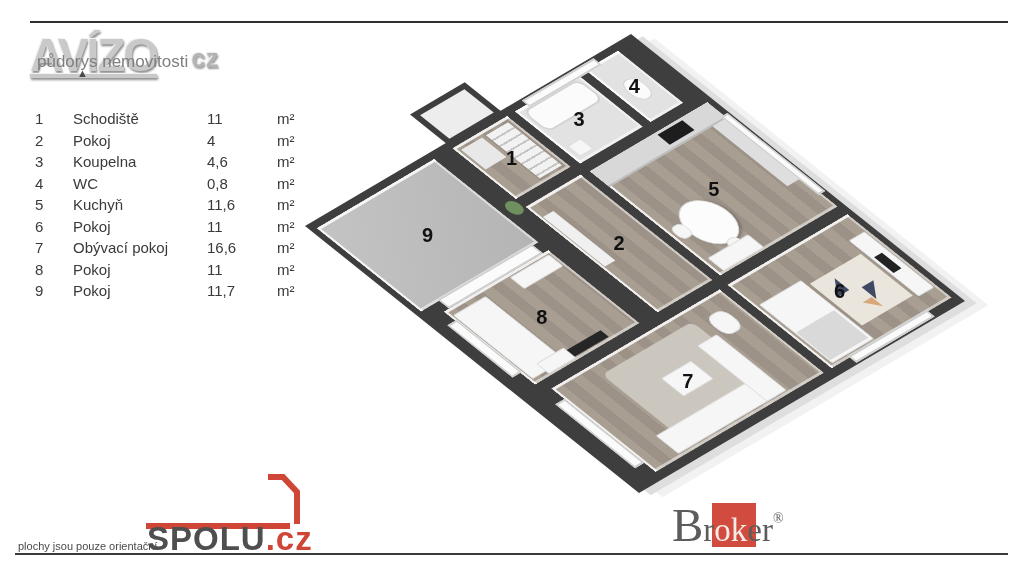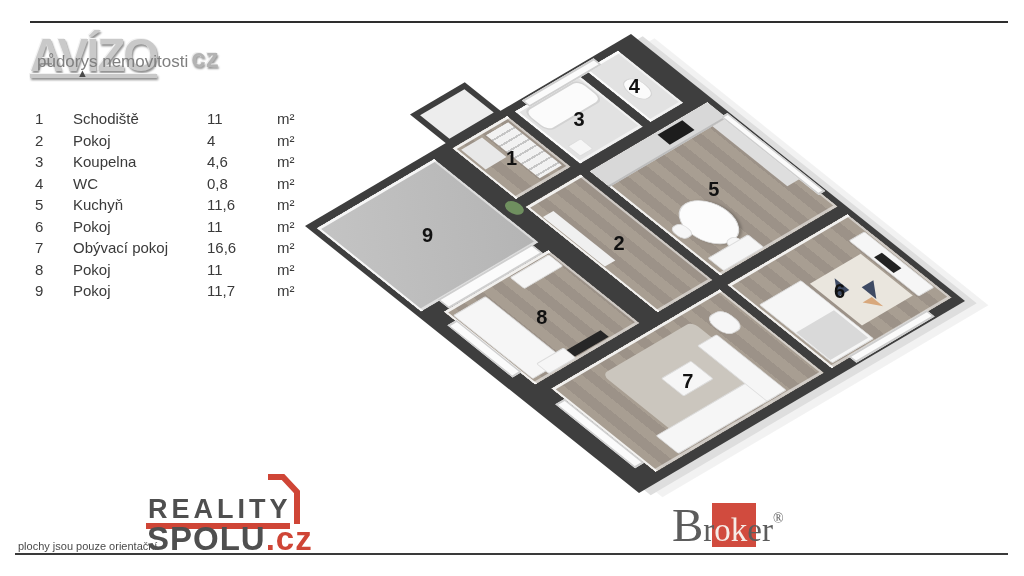--- a/index.html
+++ b/index.html
@@ -256,21 +256,20 @@
 </div>
 
 <div class="bottomline"></div>
 <span class="disclaimer">plochy jsou pouze orientační</span>
 
 <div class="reality">
   <svg class="reality-svg" width="180" height="100" viewBox="0 0 180 100">
     <path d="M 6 58 L 150 58" stroke="#cf4536" stroke-width="6" fill="none"></path>
     <path d="M 128 9 L 143 9 L 157 24 L 157 56" stroke="#cf4536" stroke-width="6" fill="none" stroke-linejoin="miter"></path>
   </svg>
-  <span class="reality-l1">REALITY</span>
   <div class="reality-l2">
     <span>SPOLU</span><span class="reality-cz">.cz</span>
   </div>
 </div>
 
 <div class="broker">
   <div class="broker-sq"></div>
   <div class="broker-l1">
     <span class="broker-b">B</span><span>r</span><span class="broker-ok">ok</span><span>er</span><span class="broker-reg">®</span>
   </div>

